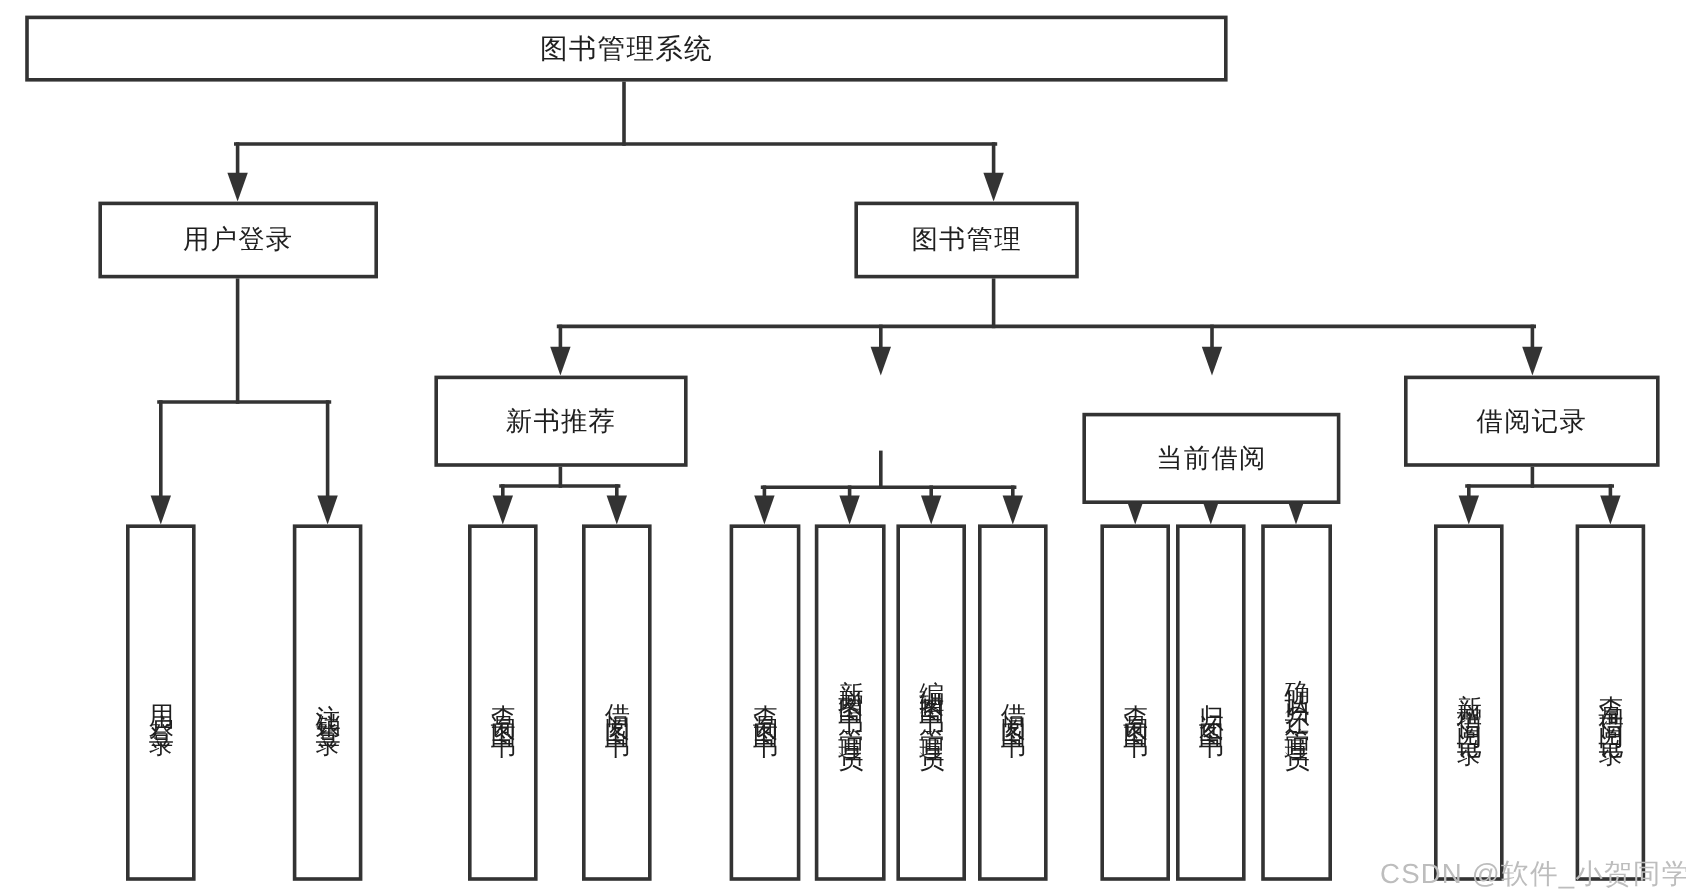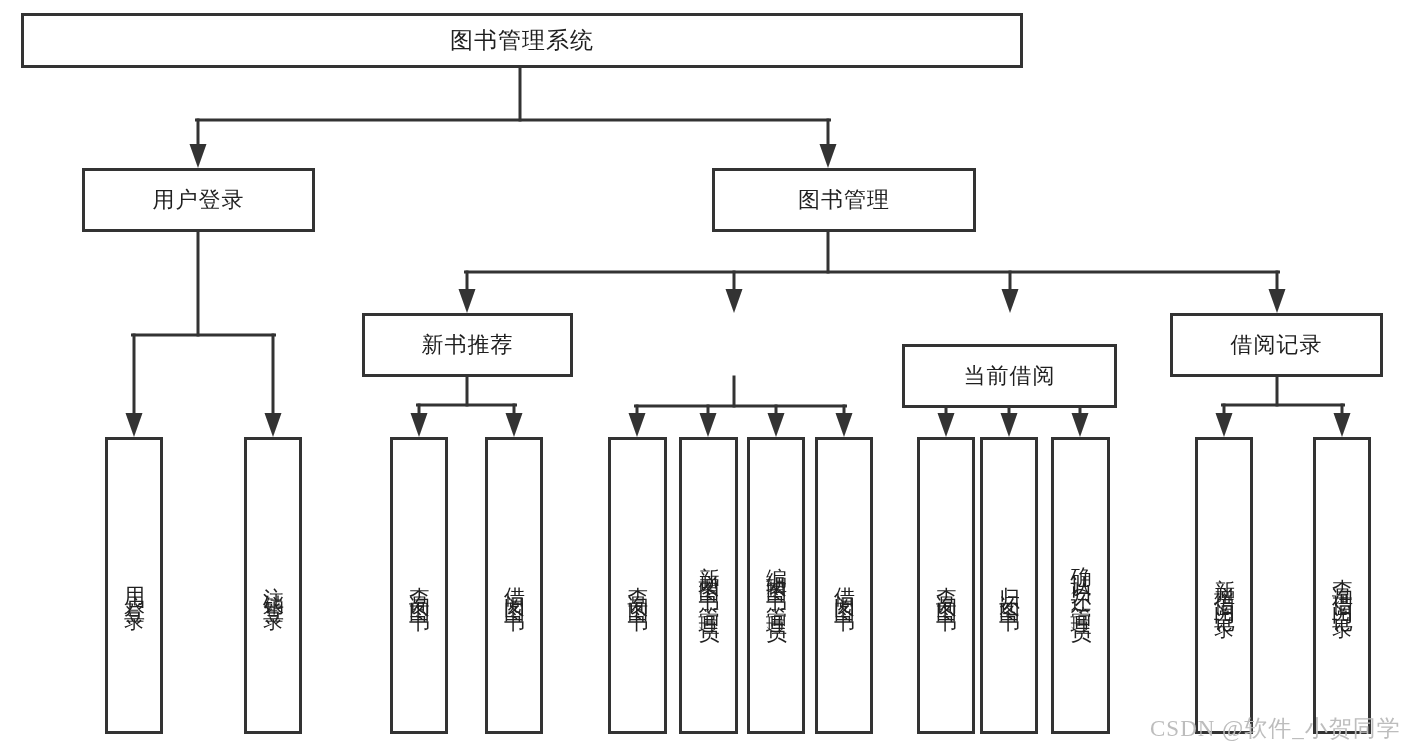--- a/index.html
+++ b/index.html
@@ -2,21 +2,21 @@
 <html><head>
 <meta charset="utf-8">
 <style>
   * { margin: 0; padding: 0; box-sizing: border-box; }
   html, body { background: #ffffff; }
   .canvas {
     position: relative;
     width: 1405px;
     height: 747px;
     background: #ffffff;
-    font-family: Liberation Serif, serif;
+    font-family: Liberation Sans, sans-serif;
     overflow: hidden;
     padding-left: 33px;
   }
   .connectors {
     position: absolute;
     left: 0; top: 0;
     width: 1405px; height: 747px;
     z-index: 1;
   }
   .connectors path { stroke: #333333; stroke-width: 3; fill: none; stroke-linecap: square; }
@@ -32,21 +32,21 @@
     z-index: 2;
   }
   .node.root {
     left: 21px; top: 13px; width: 1002px; height: 55px;
     font-size: 23px; letter-spacing: 1px;
   }
   .node.branch {
     top: 168px; height: 64px; font-size: 22px; letter-spacing: 1px;
   }
   .node.module {
-    top: 313px; height: 64px; font-size: 22px; letter-spacing: 1px;
+    top: 313px; height: 76px; font-size: 22px; letter-spacing: 1px;
   }
   .node.leaf {
     top: 437px; height: 297px; width: 58px;
     font-size: 21px;
   }
   .leaf span {
     writing-mode: vertical-rl;
     text-orientation: mixed;
     letter-spacing: 8px;
     line-height: 1;
@@ -125,21 +125,21 @@
     <path d="M1222.5 405 L1343.5 405"></path>
     <path d="M1224 405 L1224 415"></path>
       <polygon points="1215.5,413 1232.5,413 1224,437"></polygon>
     <path d="M1342 405 L1342 415"></path>
       <polygon points="1333.5,413 1350.5,413 1342,437"></polygon>
   </svg>
 
   <div class="node root">图书管理系统</div>
 
   <div class="node branch" style="left:82px; width:233px;">用户登录</div>
-  <div class="node branch" style="left:712px; width:264px;">图书管理</div>
+  <div class="node branch" style="left:712px; width:187px;">图书管理</div>
 
   <div class="node module" style="left:362px; width:211px;">新书推荐</div>
   <div class="node module" style="left:902px; width:215px;margin-top:31px;">当前借阅</div>
   <div class="node module" style="left:1170px; width:213px;">借阅记录</div>
 
   <div class="node leaf" style="left:105px;">
     <span>用户登录</span>
   </div>
   <div class="node leaf" style="left:244px;">
     <span>注销登录</span>

